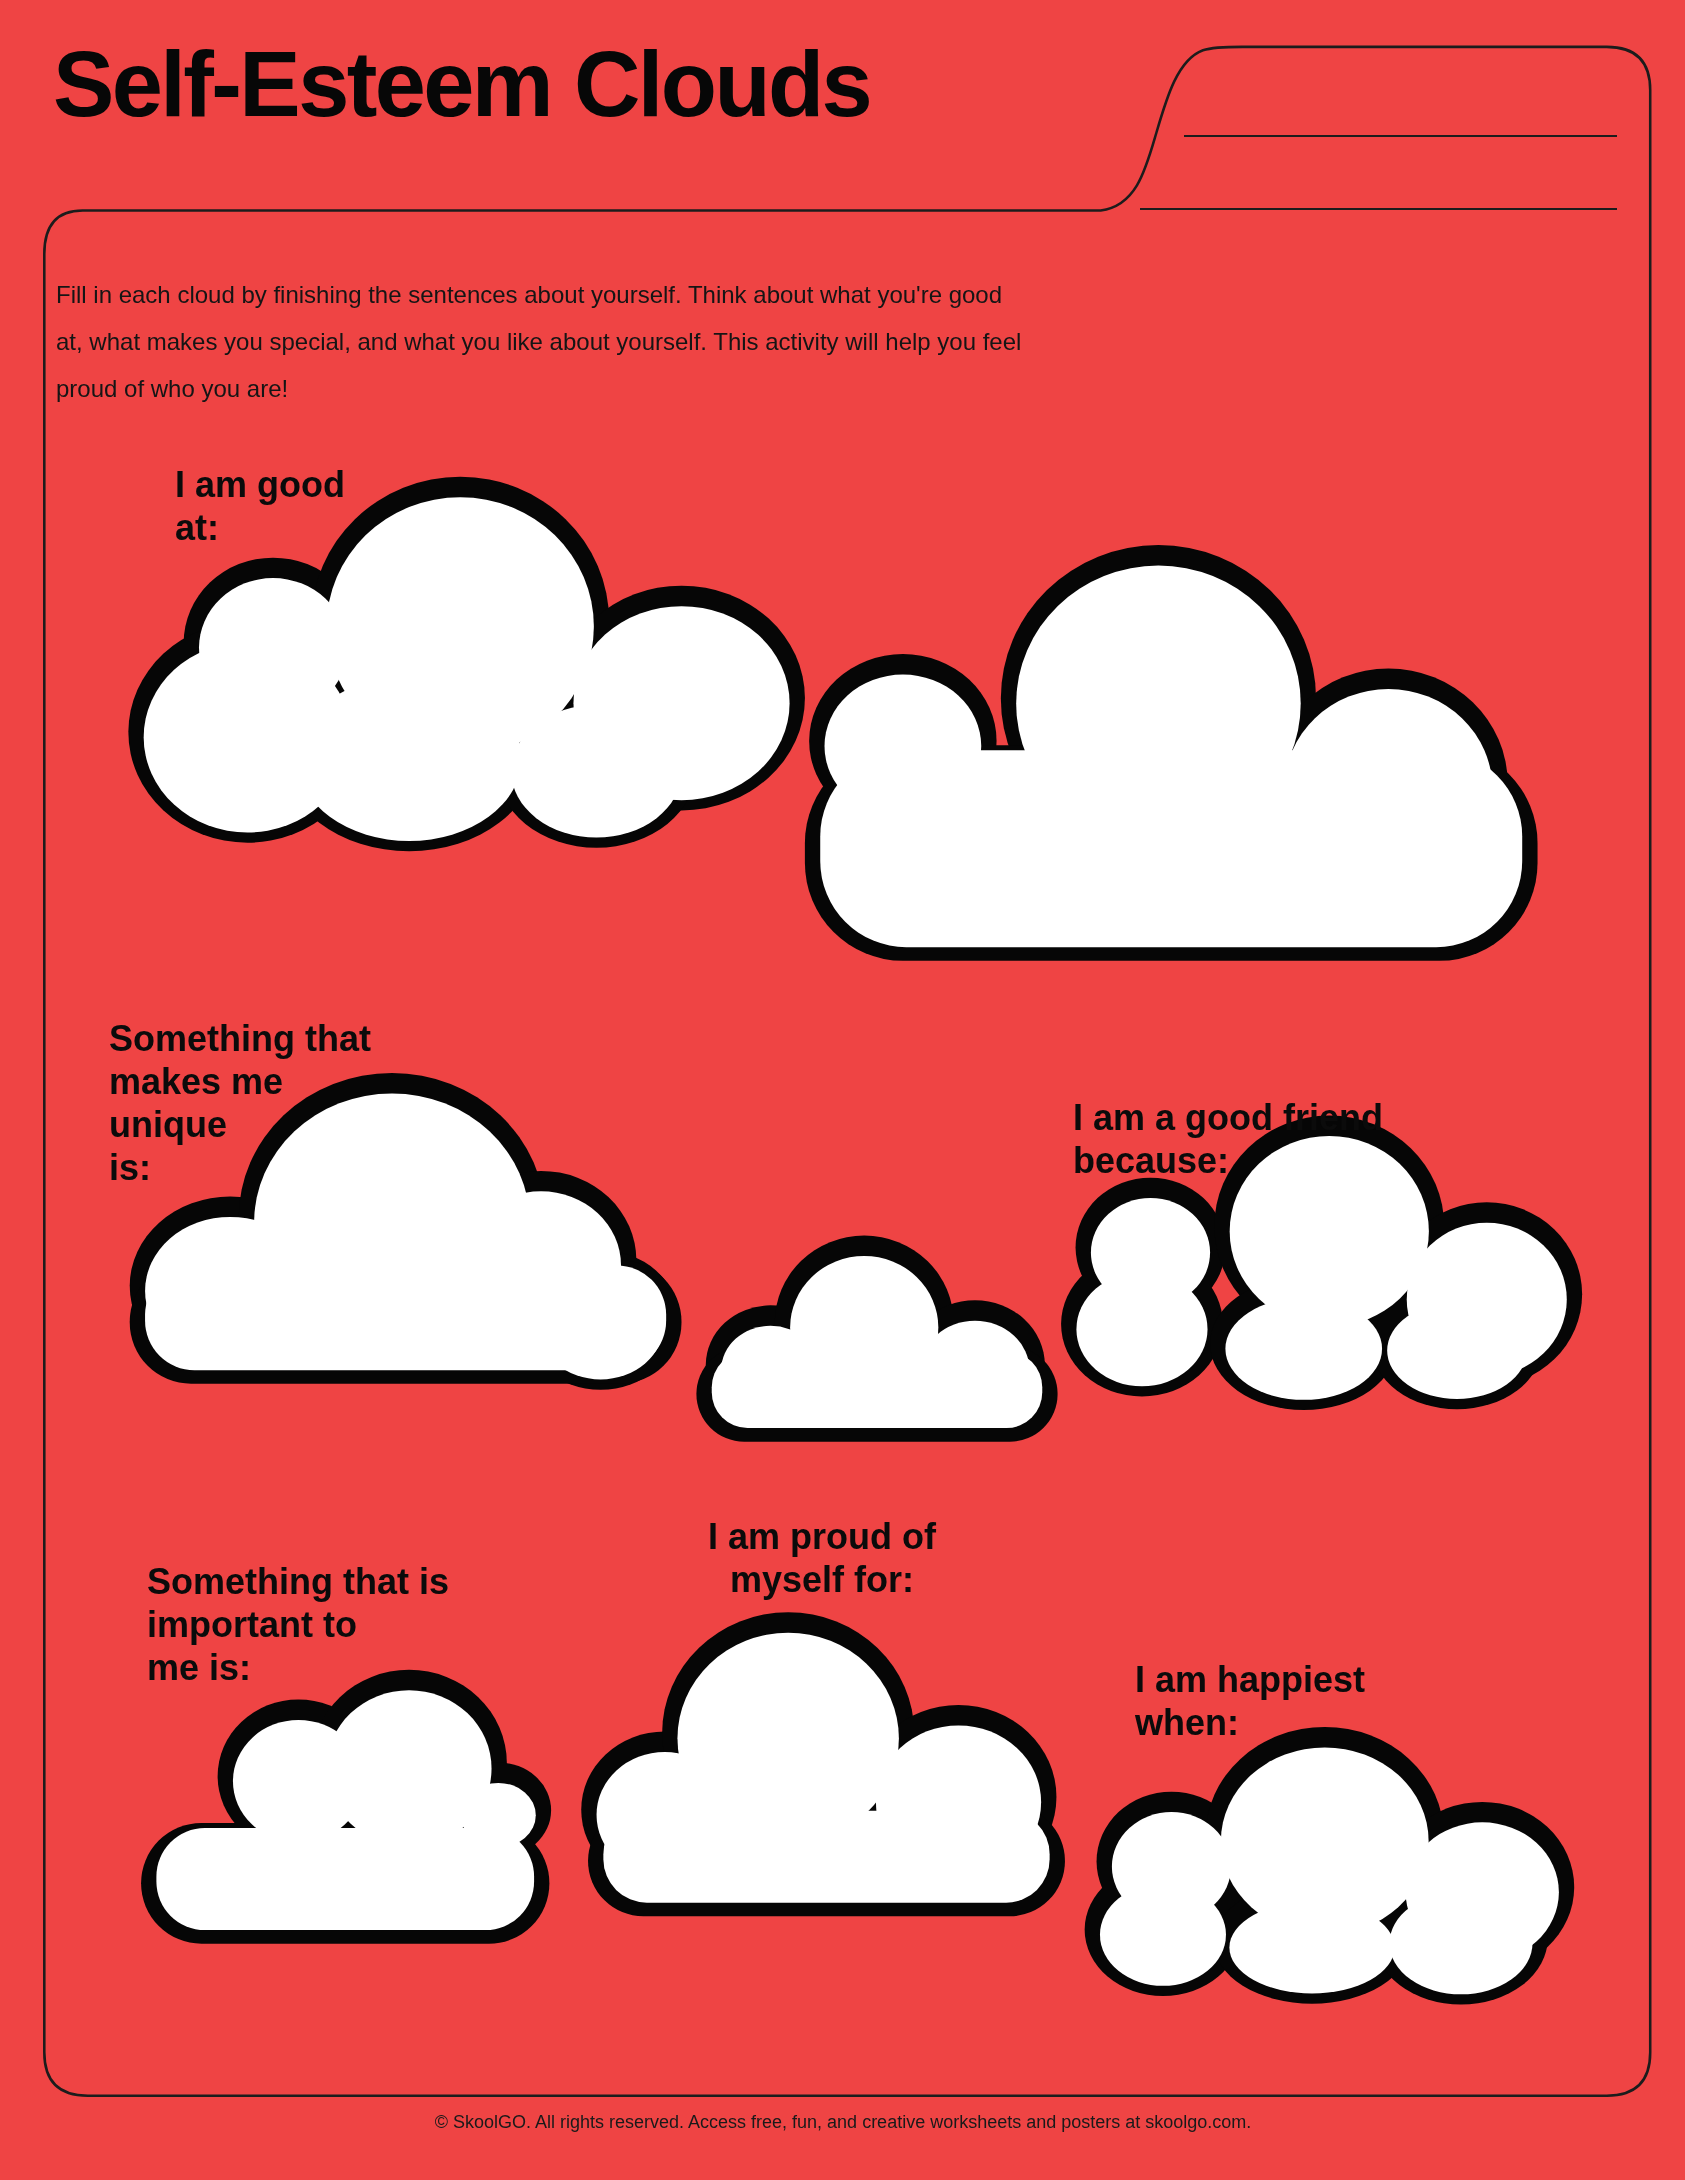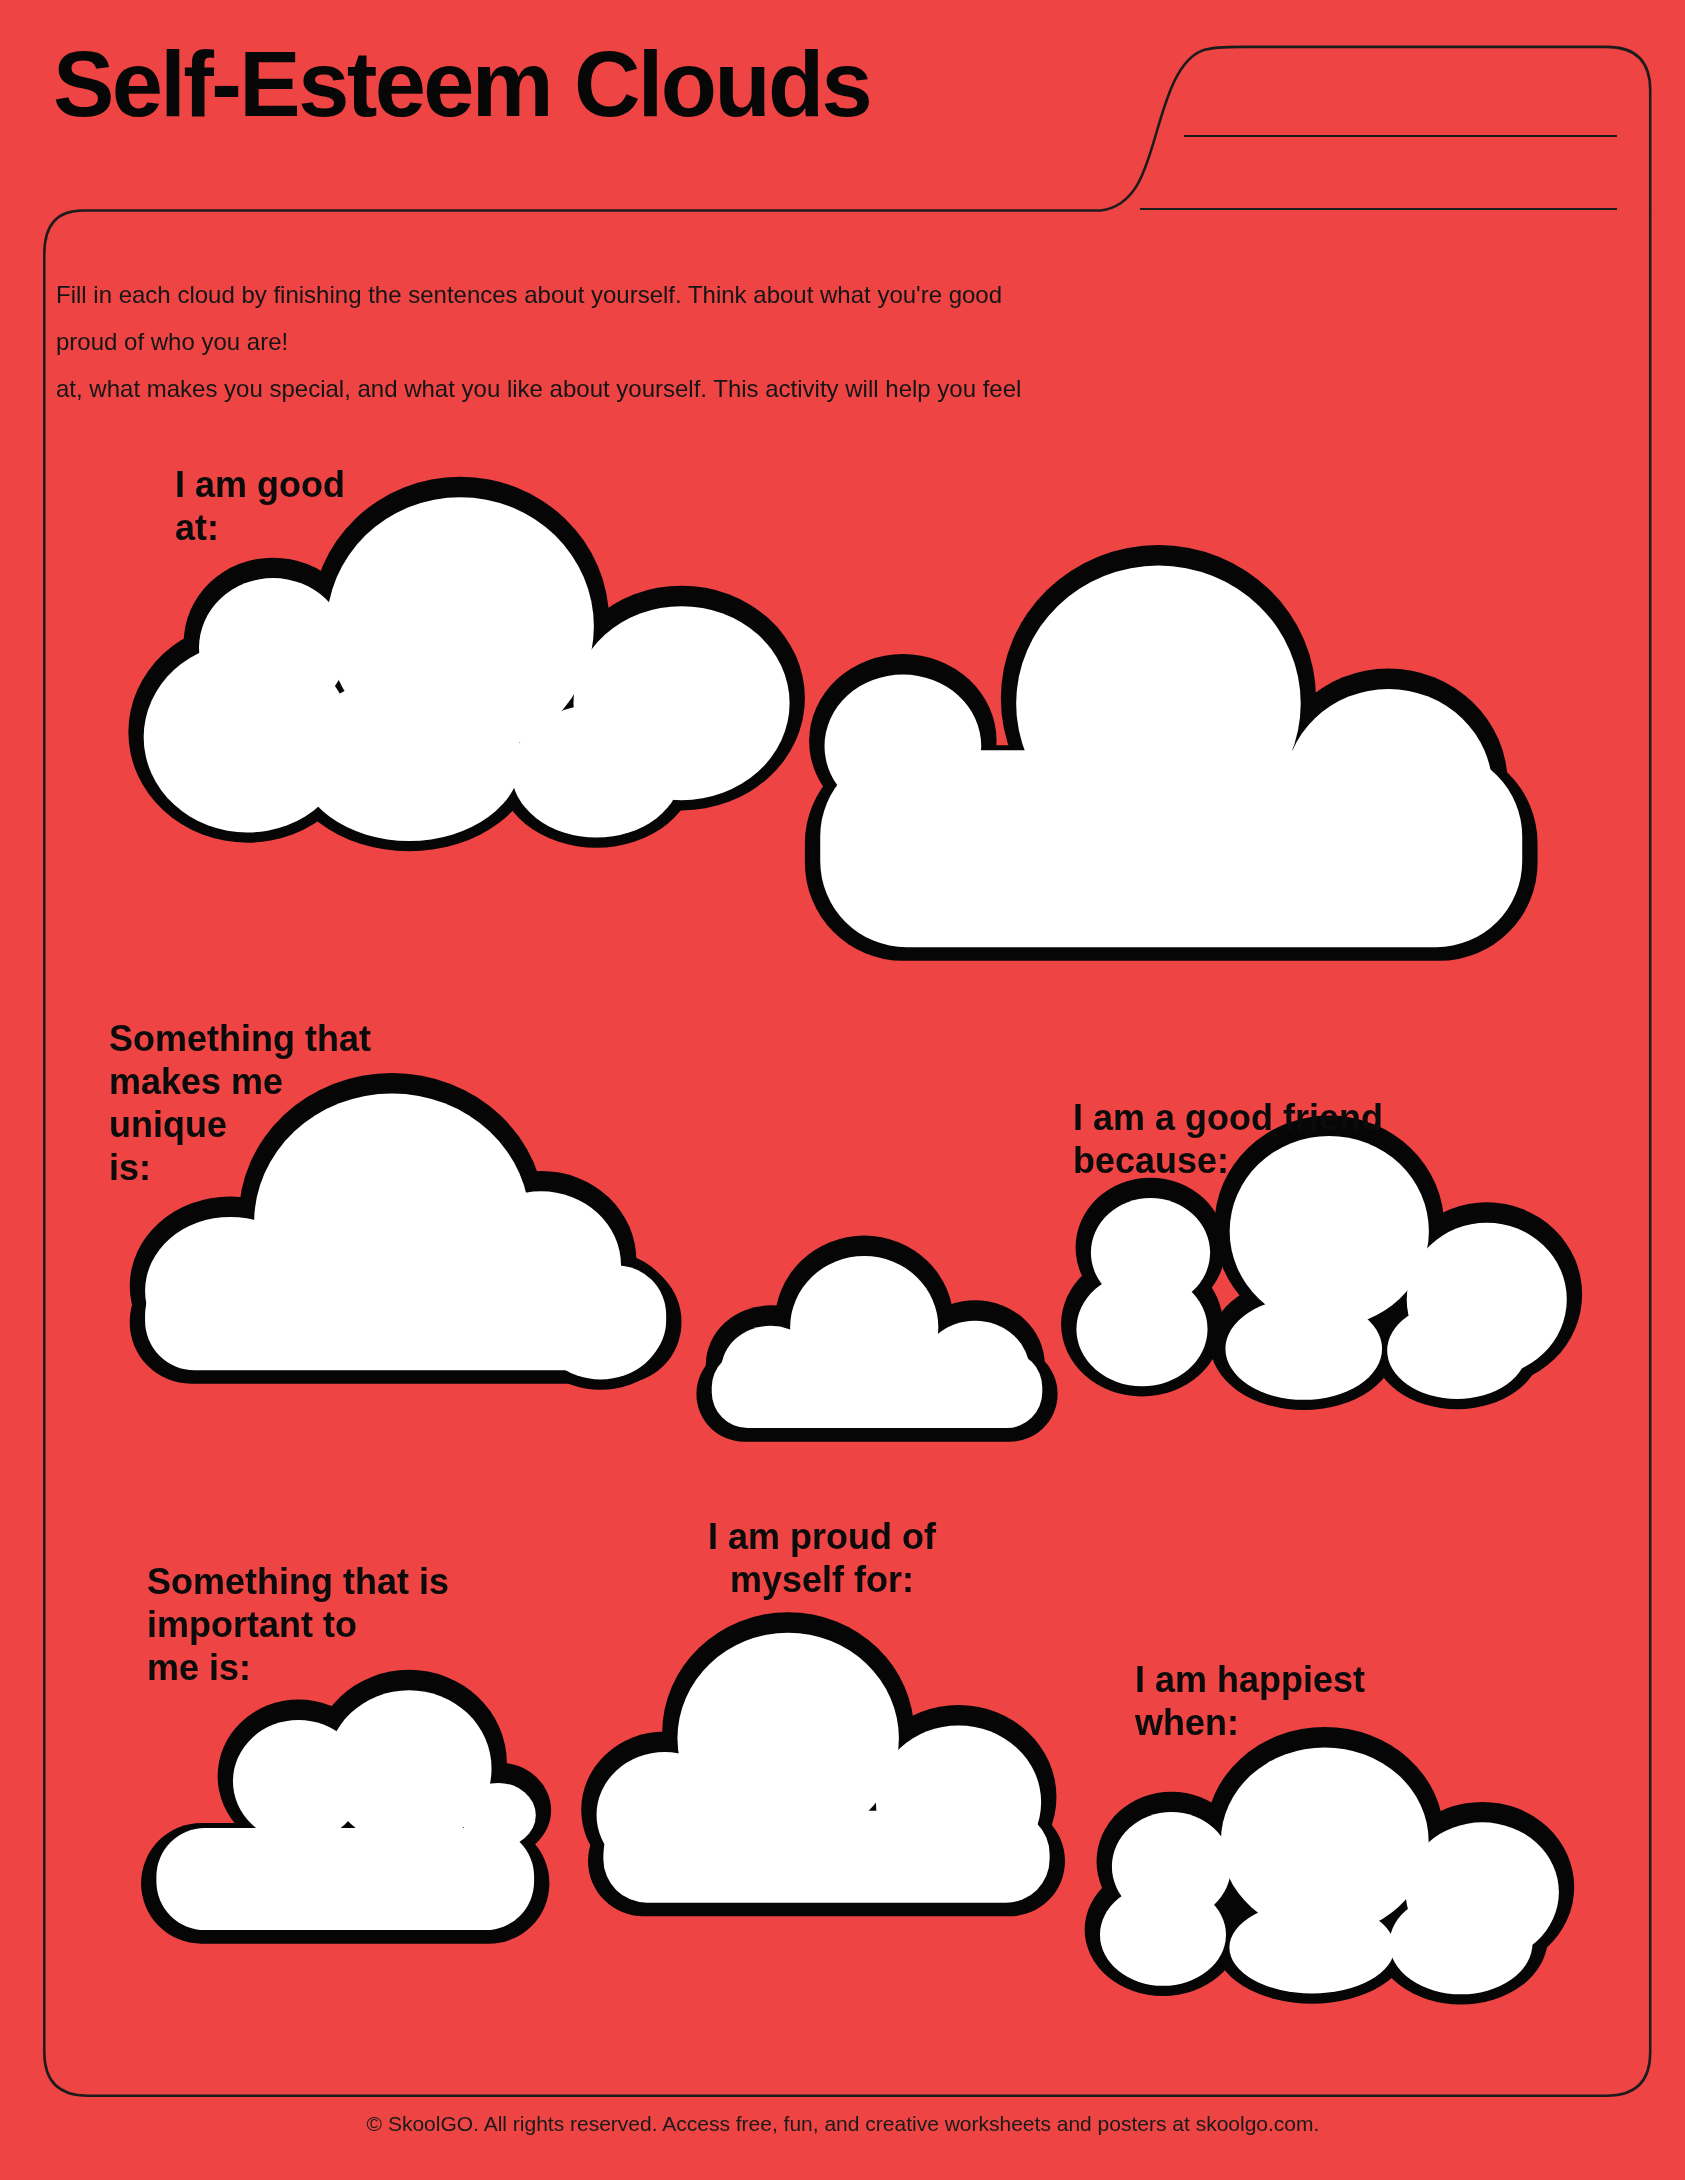--- a/index.html
+++ b/index.html
@@ -36,21 +36,21 @@
   .lbl-good-at{left:175px;top:463px;}
   .lbl-loved-by{left:998px;top:473px;}
   .lbl-unique{left:109px;top:985px;margin-top:32px;}
   .lbl-talent{left:733px;top:1141px;width:239px;}
   .lbl-friend{left:1073px;top:1056px;margin-top:40px;}
   .lbl-important{left:147px;top:1560px;}
   .lbl-proud{left:673px;top:1515px;width:298px;}
   .lbl-happiest{left:1135px;top:1658px;}
   .footer{
     position:absolute;left:0;top:2112px;width:100%;
-    text-align:center;font-size:21px;color:#1a1a1a;
+    text-align:center;font-size:18px;color:#1a1a1a;
   }
 </style>
 </head>
 <body>
 
 <div class="page">
 
   <div class="page-title">Self-Esteem Clouds</div>
 
   <svg class="border-svg" viewBox="0 0 1979 2560">
@@ -62,22 +62,22 @@
              L 1937 2409 Q 1937 2460 1886 2460
              L 103 2460 Q 52 2460 52 2409
              L 52 298 Q 52 247 97 247 Z" fill="none" stroke="#1c1c1c" stroke-width="3"></path>
   </svg>
 
   <div class="write-line name-line"></div>
   <div class="write-line date-line"></div>
 
   <div class="instructions">
     <div>Fill in each cloud by finishing the sentences about yourself. Think about what you're good</div>
+    <div>at, what makes you special, and what you like about yourself. This activity will help you feel</div>
     <div>proud of who you are!</div>
-    <div>at, what makes you special, and what you like about yourself. This activity will help you feel</div>
   </div>
 
   <div class="cloud-label lbl-good-at">
     <div>I am good</div>
     <div>at:</div>
   </div>
   <div class="cloud-label lbl-unique">
     <div>Something that</div>
     <div>makes me</div>
     <div>unique</div>

